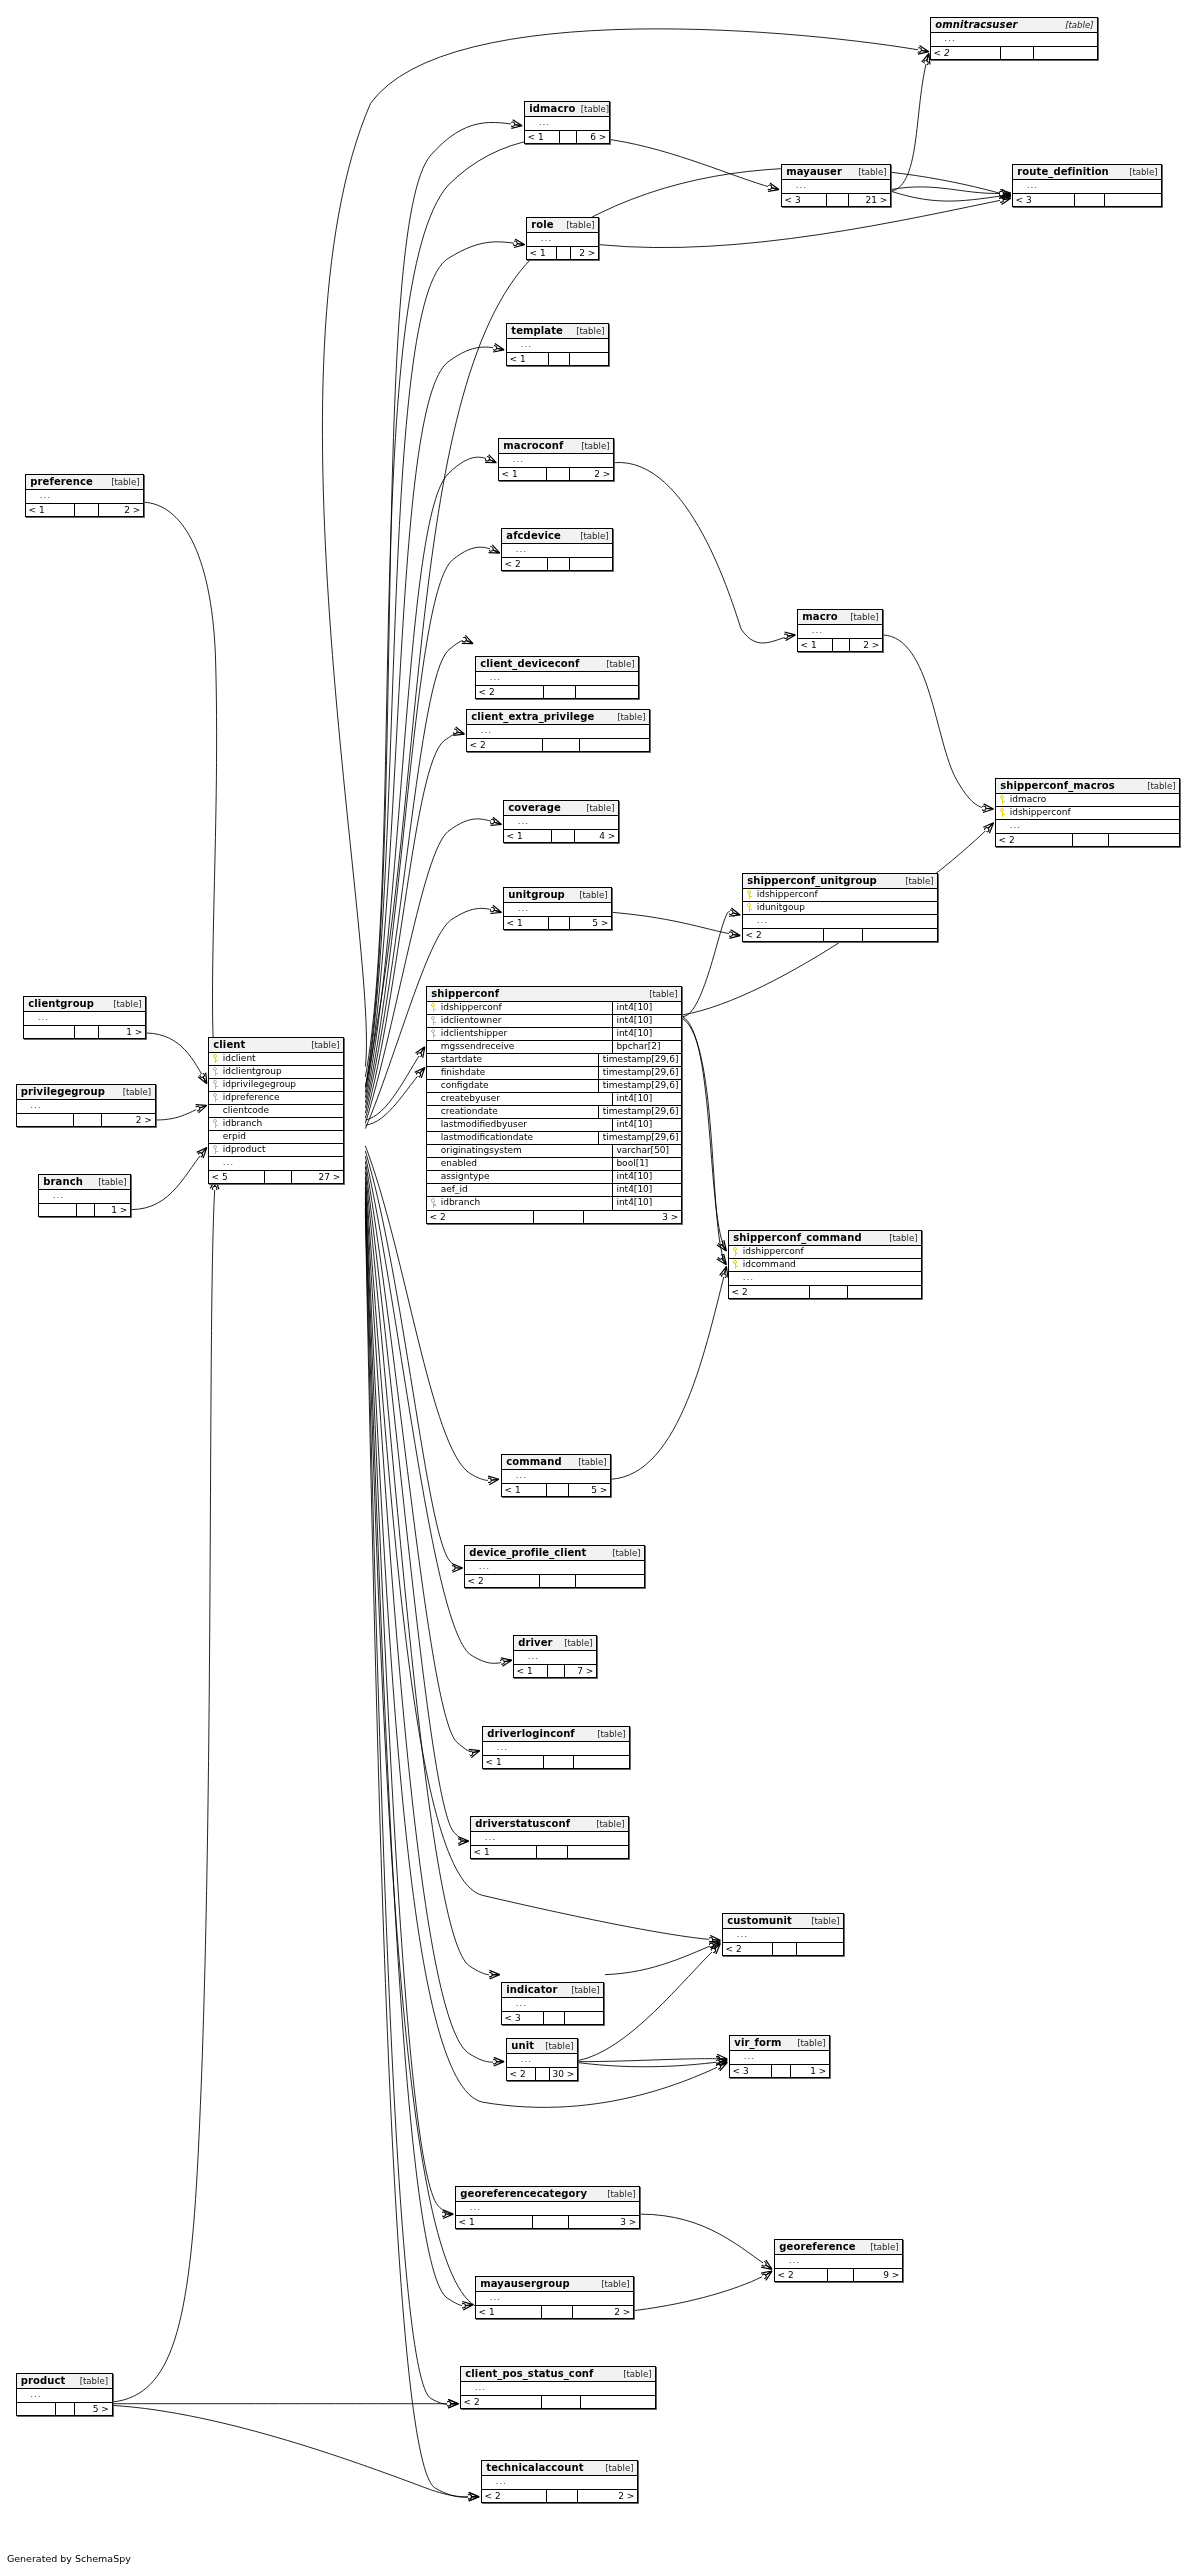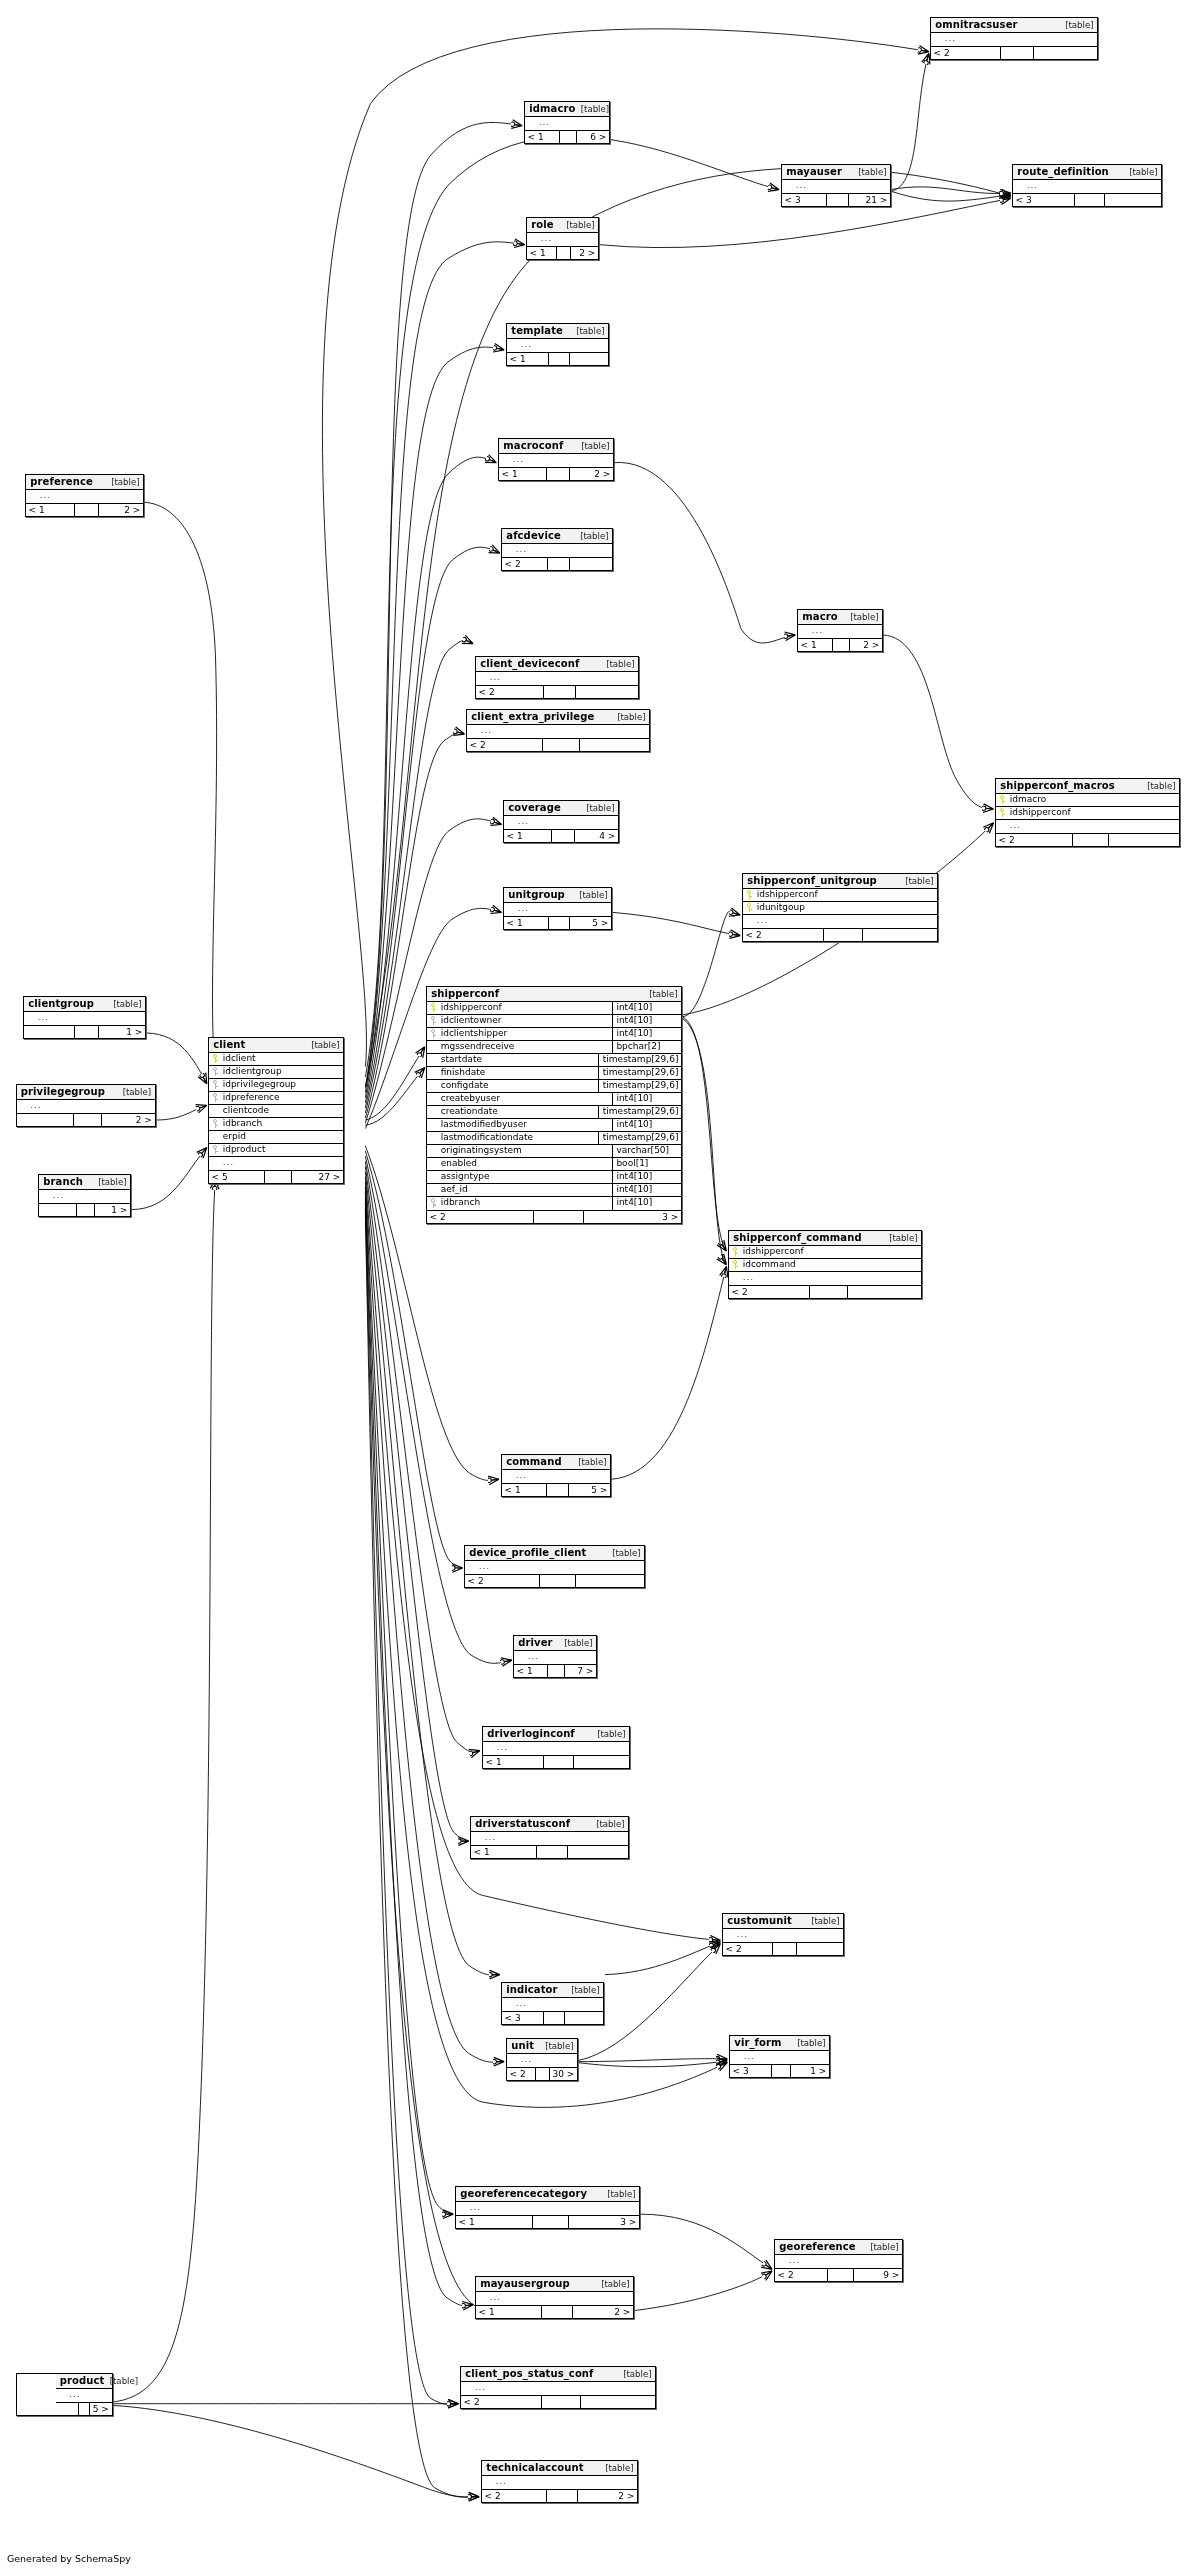--- a/index.html
+++ b/index.html
@@ -100,21 +100,21 @@
       <path d="M 424 1390 C 446 2020 468 2640 520 2668 C 538 2680 540 2676 549 2675" fill="none" stroke="#000" stroke-width="1" marker-end="url(#crow)"></path>
       <path d="M 424 1396 C 444 2080 466 2660 560 2680 C 720 2704 860 2660 896 2636" fill="none" stroke="#000" stroke-width="1" marker-end="url(#crow)"></path>
       <path d="M 131 2790 C 300 2790 450 2790 532 2790" fill="none" stroke="#000" stroke-width="1" marker-end="url(#crow)"></path>
       <path d="M 131 2788 C 200 2780 220 2700 230 2500 C 250 2100 240 1500 250 1368" fill="none" stroke="#000" stroke-width="1" marker-end="url(#crow)"></path>
       <path d="M 424 1402 C 442 2140 460 2760 500 2784 C 518 2794 520 2790 532 2790" fill="none" stroke="#000" stroke-width="1" marker-end="url(#crow)"></path>
       <path d="M 424 1408 C 440 2200 458 2860 505 2888 C 530 2902 540 2898 556 2898" fill="none" stroke="#000" stroke-width="1" marker-end="url(#crow)"></path>
       <path d="M 131 2792 C 260 2800 420 2860 500 2890 C 530 2900 540 2898 556 2898" fill="none" stroke="#000" stroke-width="1" marker-end="url(#crow)"></path>
     </svg>
 
   <div id="tables-layer">
-      <div class="tbl" style="left: 930px; top: 17px; width: 168px;">
+      <div class="tbl" style="left: 930px; top: 17px; width: 168px; font-style: italic;">
         <div class="hdr">
           <span class="nm">omnitracsuser</span>
           <span class="tag">[table]</span>
         </div>
         <div class="rows">
           <div class="row ellipsis noType">
             <span class="kc"></span>
             <span class="cn">...</span>
           </div>
         </div>
@@ -906,21 +906,21 @@
             <span class="kc"></span>
             <span class="cn">...</span>
           </div>
         </div>
         <div class="ftr">
           <div class="f1">&lt; 1</div>
           <div class="f2"></div>
           <div class="f3">2 &gt;</div>
         </div>
       </div>
-      <div class="tbl" style="left: 15.5px; top: 2373px; width: 97px; padding-left: 39px;">
+      <div class="tbl" style="left: 15.5px; top: 2373px; width: 97px;">
         <div class="hdr">
           <span class="nm">product</span>
           <span class="tag">[table]</span>
         </div>
         <div class="rows">
           <div class="row ellipsis noType">
             <span class="kc"></span>
             <span class="cn">...</span>
           </div>
         </div>

